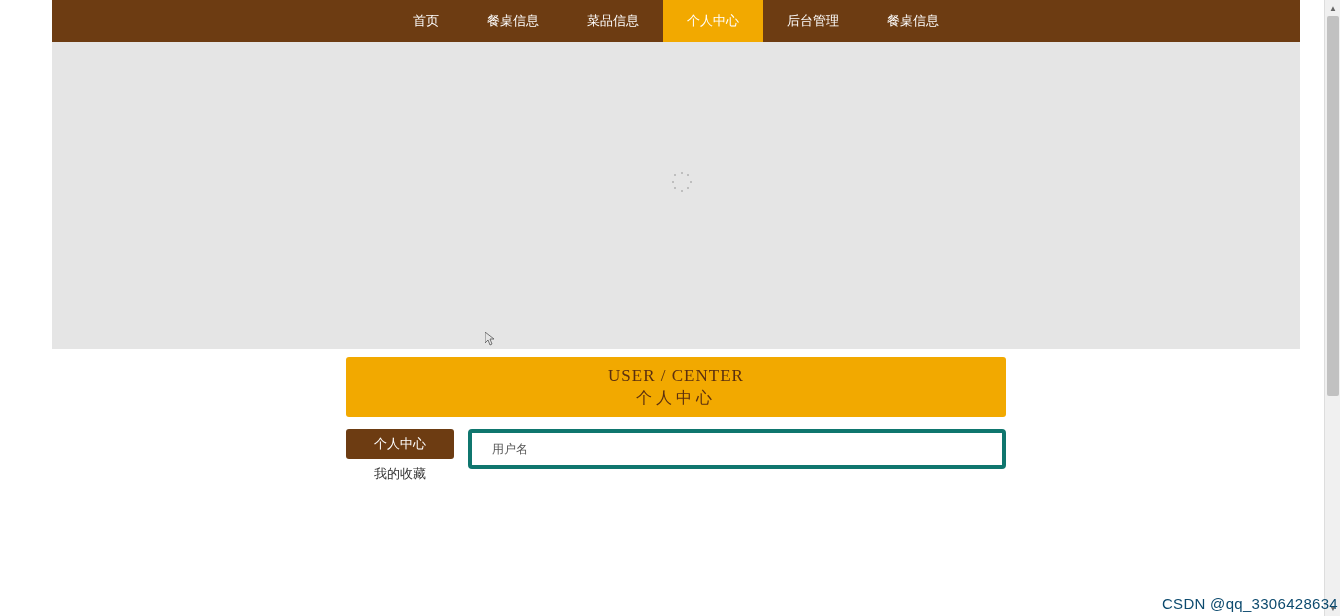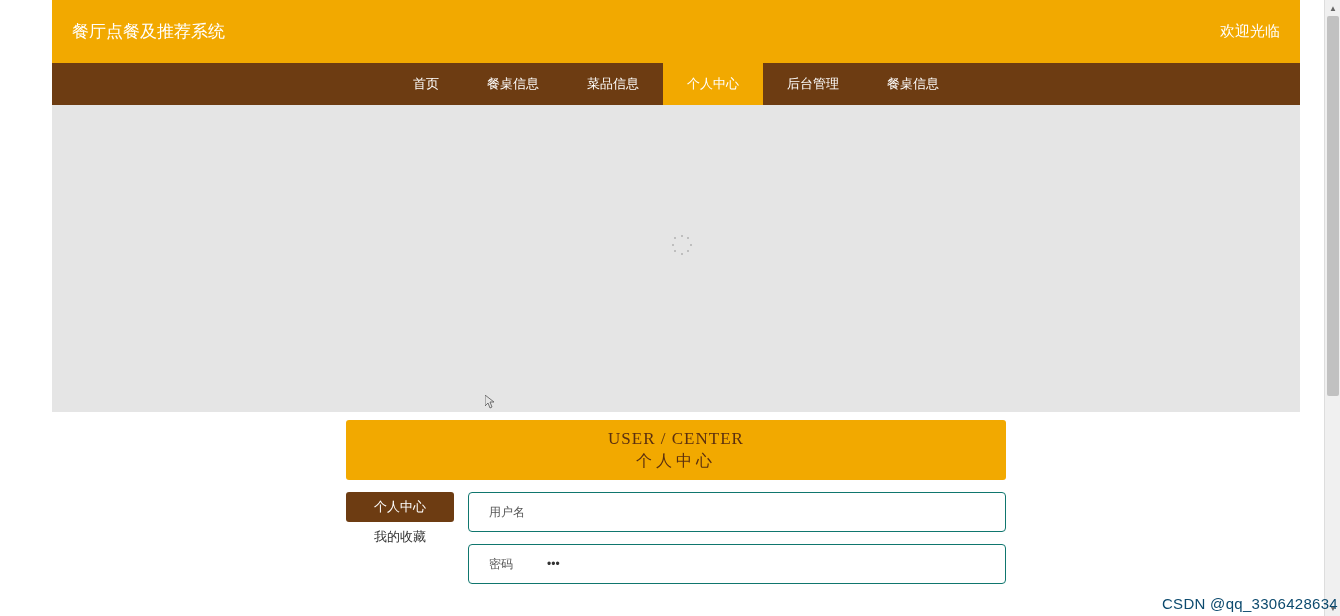--- a/index.html
+++ b/index.html
@@ -134,21 +134,21 @@
     }
     .uc-form {
       flex: 1;
       display: flex;
       flex-direction: column;
       gap: 12px;
     }
     .form-row {
       display: flex;
       align-items: center;
-      border: 1px solid #0f766e;
+      border: 4px solid #0f766e;
       border-radius: 4px;
       background: #fff;
       height: 40px;
       overflow: hidden;
     }
     .form-label {
       width: 74px;
       font-size: 12px;
       color: #555;
       text-align: left;
@@ -203,24 +203,20 @@
     }
     .sb-bottom {
       position: absolute;
       bottom: 0;
     }
   </style>
 </head>
 <body>
 
 <div class="page-wrap">
-  <div class="top-header">
-    <div class="site-title">餐厅点餐及推荐系统</div>
-    <div class="welcome">欢迎光临</div>
-  </div>
 
   <div class="nav-bar">
     <div class="nav-item">首页</div>
     <div class="nav-item">餐桌信息</div>
     <div class="nav-item">菜品信息</div>
     <div class="nav-item active">个人中心</div>
     <div class="nav-item">后台管理</div>
     <div class="nav-item">餐桌信息</div>
   </div>
 
@@ -249,24 +245,20 @@
     </div>
     <div class="uc-body">
       <div class="uc-sidebar">
         <div class="uc-side-item active">个人中心</div>
         <div class="uc-side-item">我的收藏</div>
       </div>
       <div class="uc-form">
         <div class="form-row">
           <div class="form-label">用户名</div>
         </div>
-        <div class="form-row">
-          <div class="form-label">密码</div>
-          <input class="form-input" type="password" value="***" style="">
-        </div>
       </div>
     </div>
   </div>
 </div>
 
 <div class="scrollbar-right">
   <div class="sb-arrow">▲</div>
   <div class="sb-thumb"></div>
   <div class="sb-arrow sb-bottom">▼</div>
 </div>

